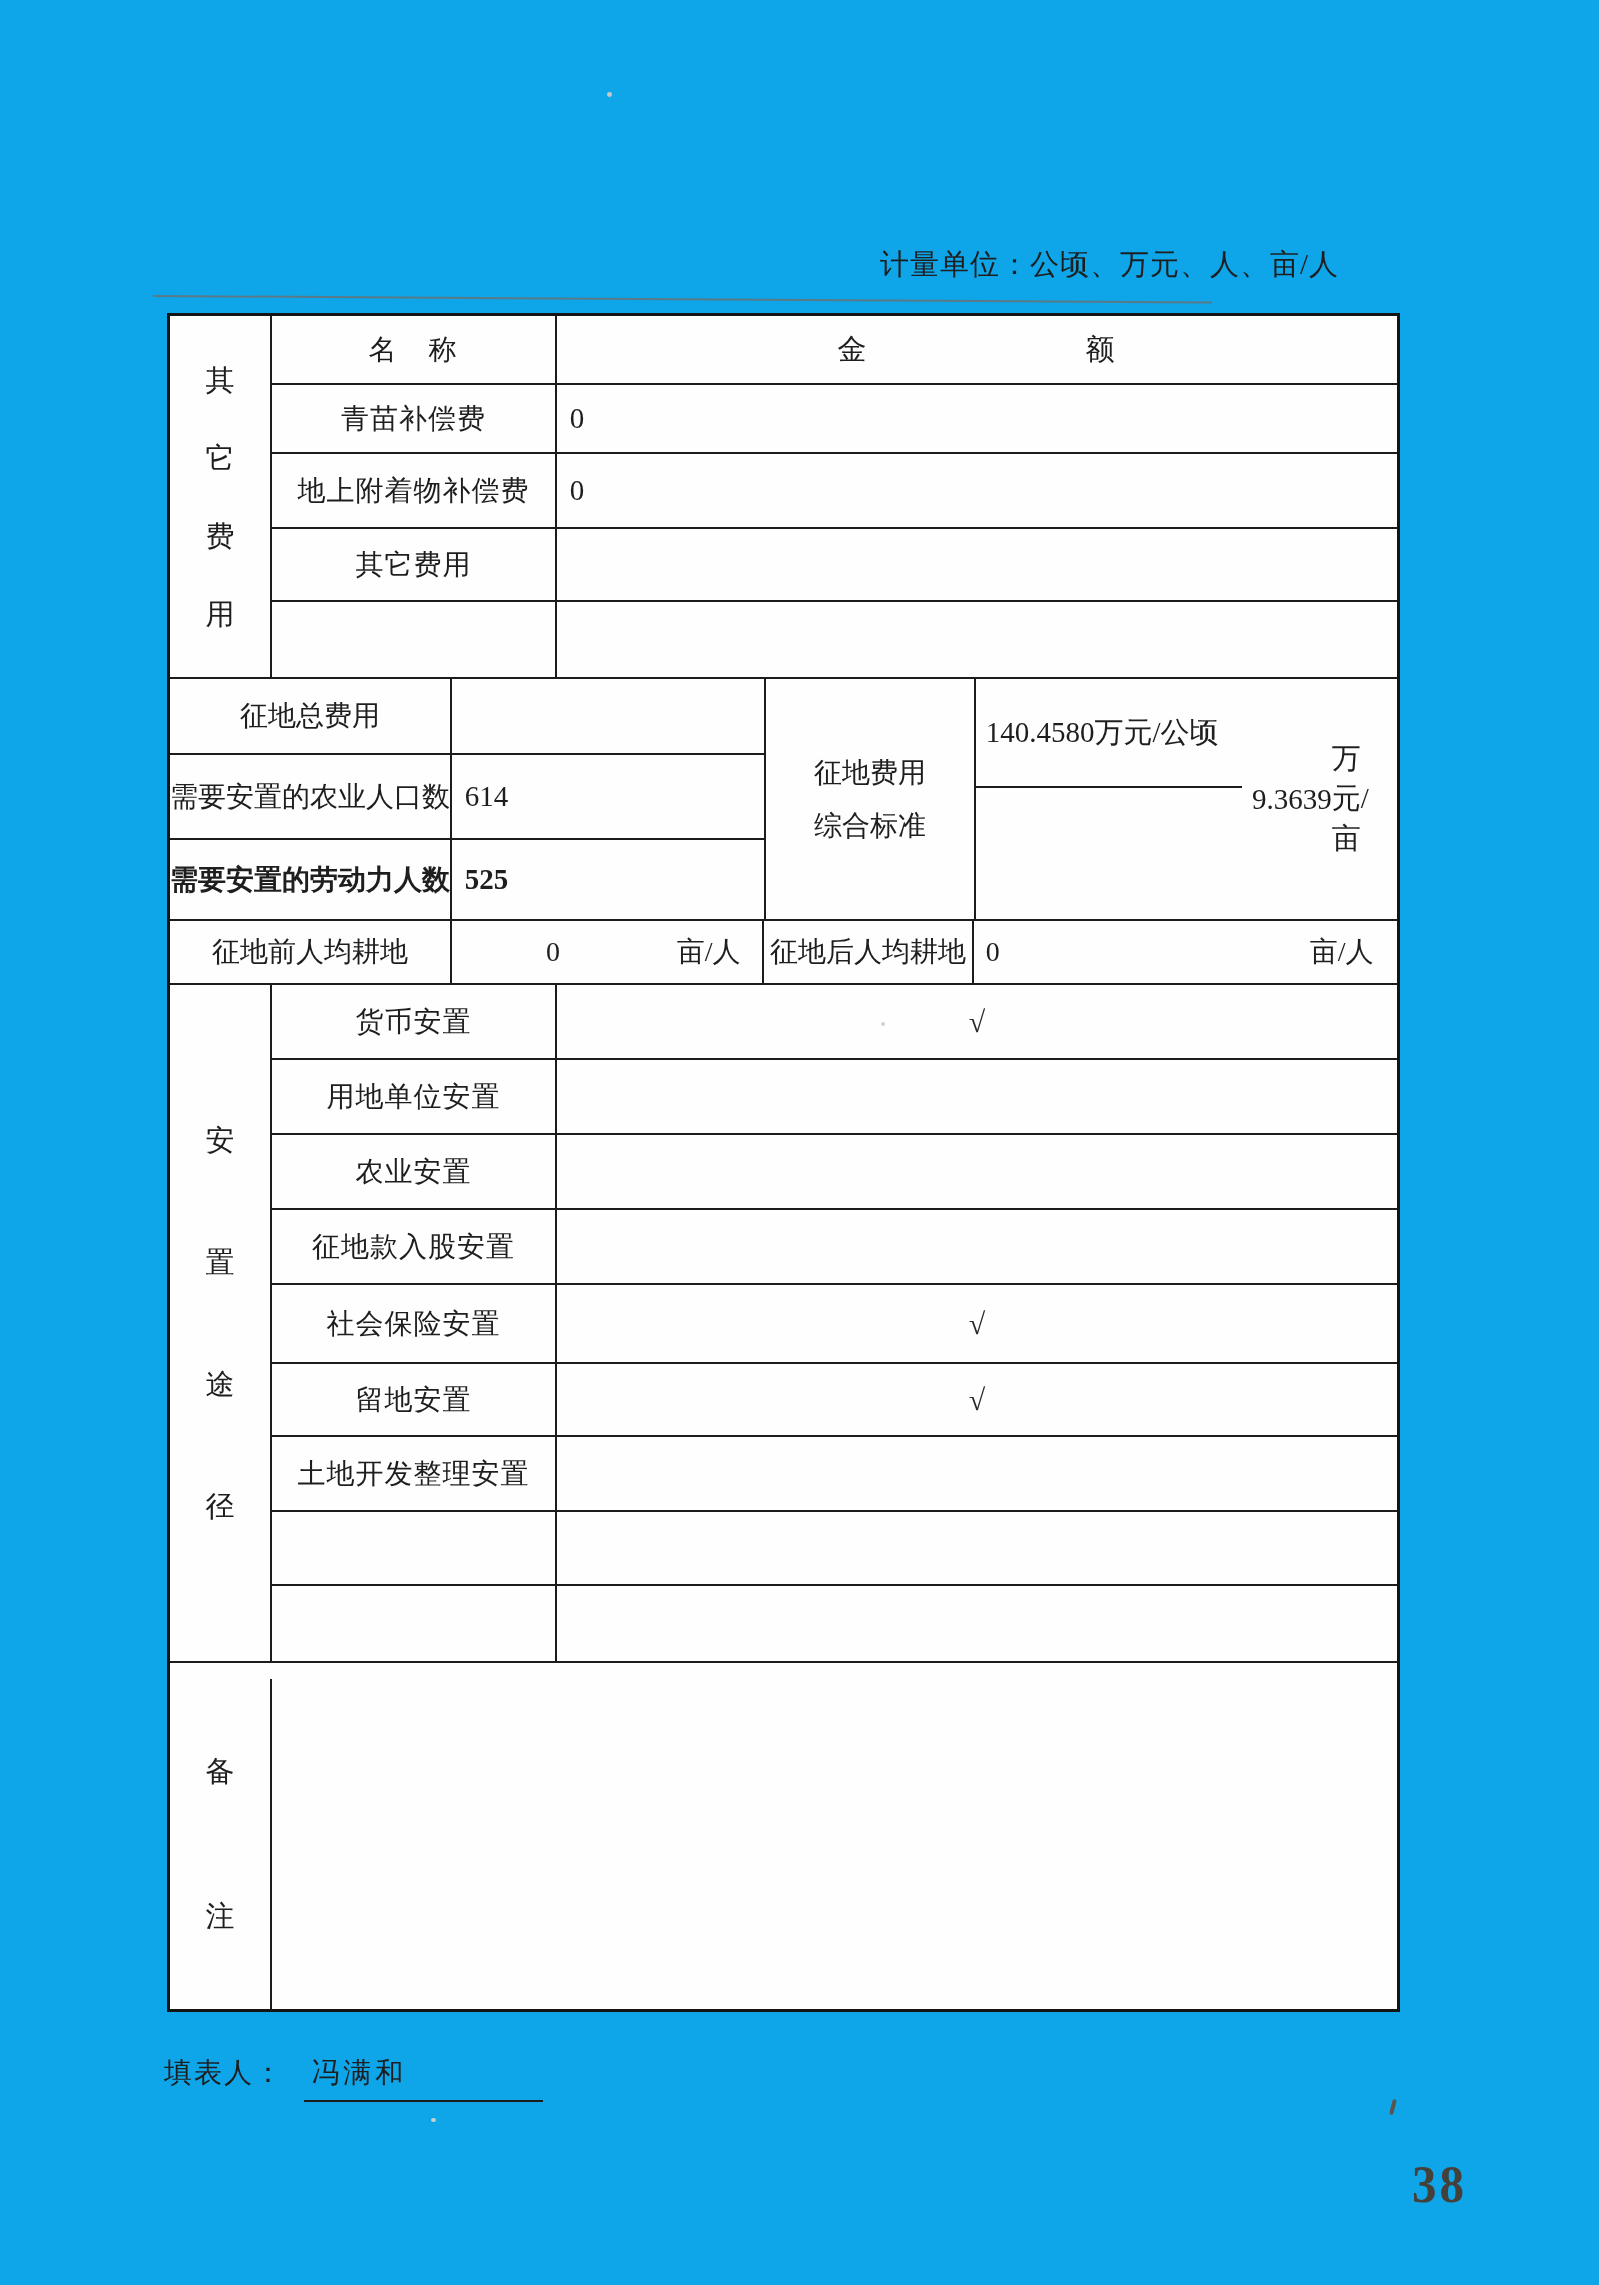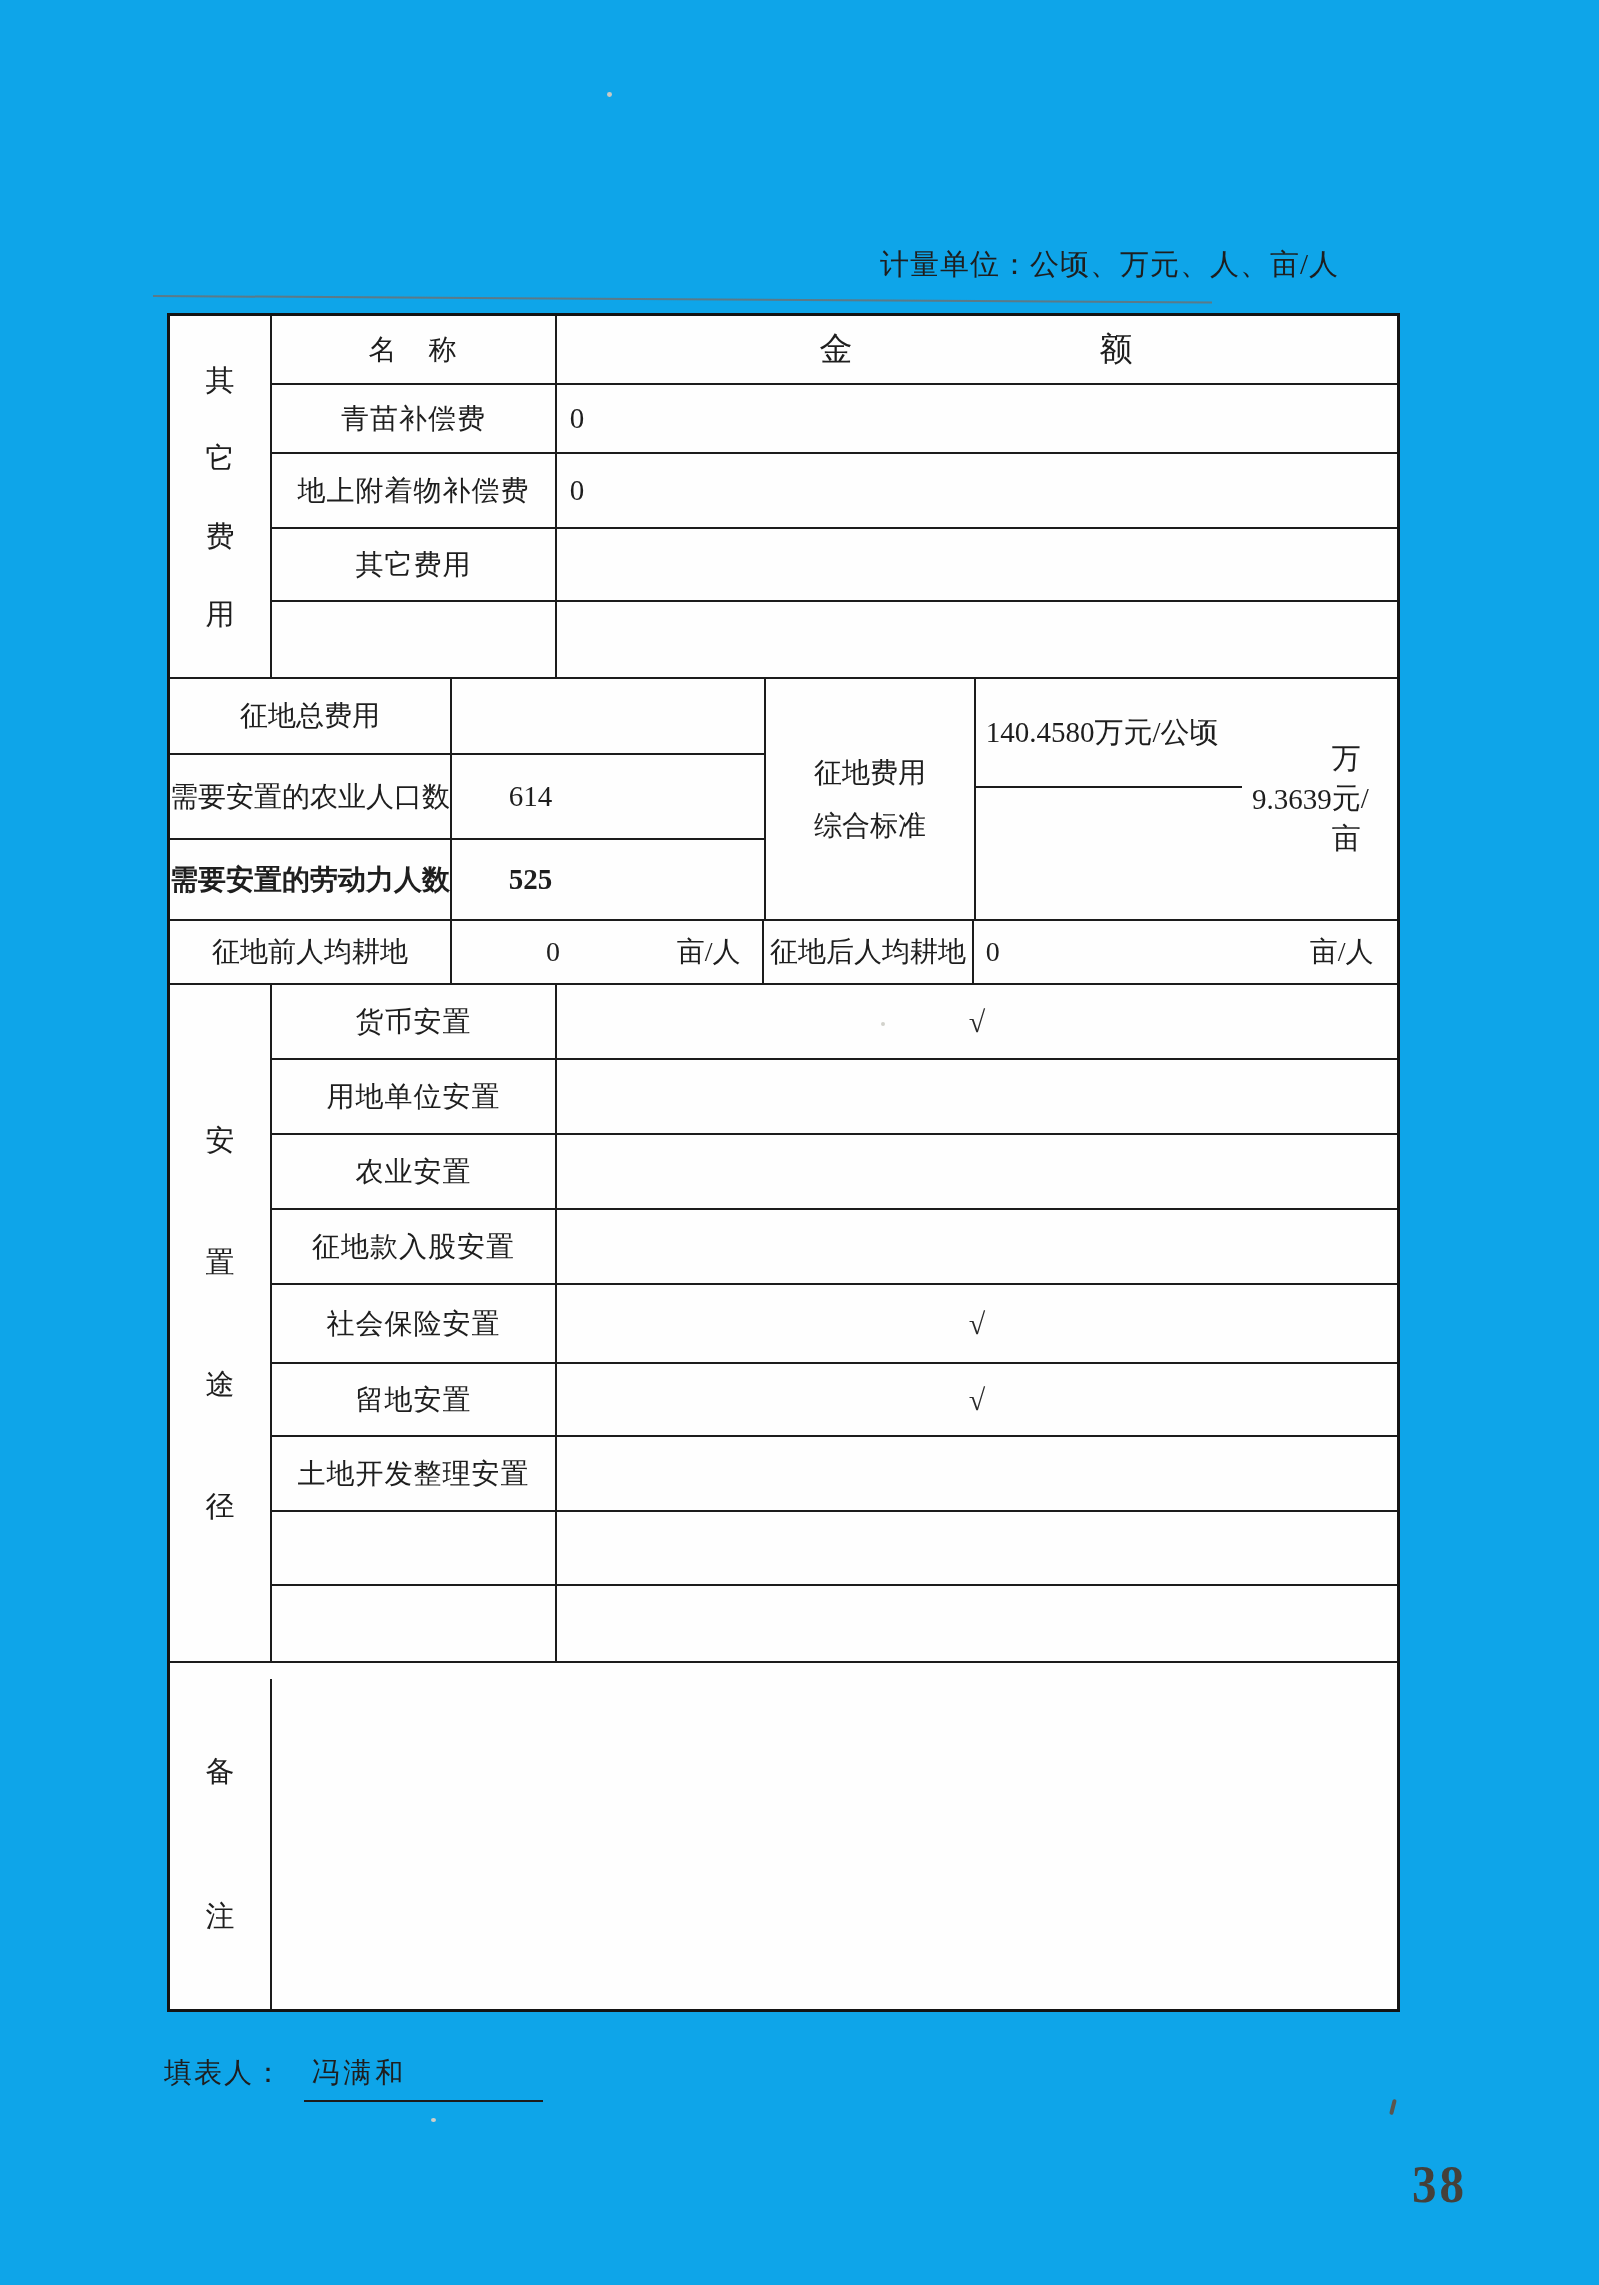--- a/index.html
+++ b/index.html
@@ -61,28 +61,28 @@
   
   .sec1{ height:363px; border-bottom:2px solid #1c1c1c; }
   .sec1-main{ flex:1; display:flex; flex-direction:column; }
   .sec1 .row{ display:flex; }
   .sec1 .row.h1{ height:69px; } .sec1 .row.h2{ height:69px; }
   .sec1 .row.h3{ height:75px; } .sec1 .row.h4{ height:73px; }
   .sec1 .row.h5{ flex:1; }
   .hdr-name{ letter-spacing:2px; }
   .hdr-amount{
     flex:1; display:flex; align-items:center; justify-content:center;
-    font-size:33px; white-space:pre; letter-spacing:2px;
+    font-size:29px; white-space:pre; letter-spacing:2px;
   }
 
   
   .sec2{ height:306px; flex-direction:column; border-bottom:2px solid #1c1c1c; }
   .sec2-top{ height:242px; display:flex; border-bottom:2px solid #1c1c1c; }
   .sec2-left{ width:596px; display:flex; flex-direction:column; border-right:2px solid #1c1c1c; }
-  .sec2-left .row{ display:flex;gap:44px; }
+  .sec2-left .row{ display:flex; }
   .sec2-left .row.r1{ height:76px; border-bottom:2px solid #1c1c1c; }
   .sec2-left .row.r2{ height:85px; border-bottom:2px solid #1c1c1c; }
   .sec2-left .row.r3{ flex:1;font-weight:bold; }
   .s2lab{
     width:282px; border-right:2px solid #1c1c1c;
     display:flex; align-items:center; justify-content:center;
     font-size:28px; white-space:nowrap;
   }
   .sec2-right{ flex:1; display:flex; }
   .std-label{

